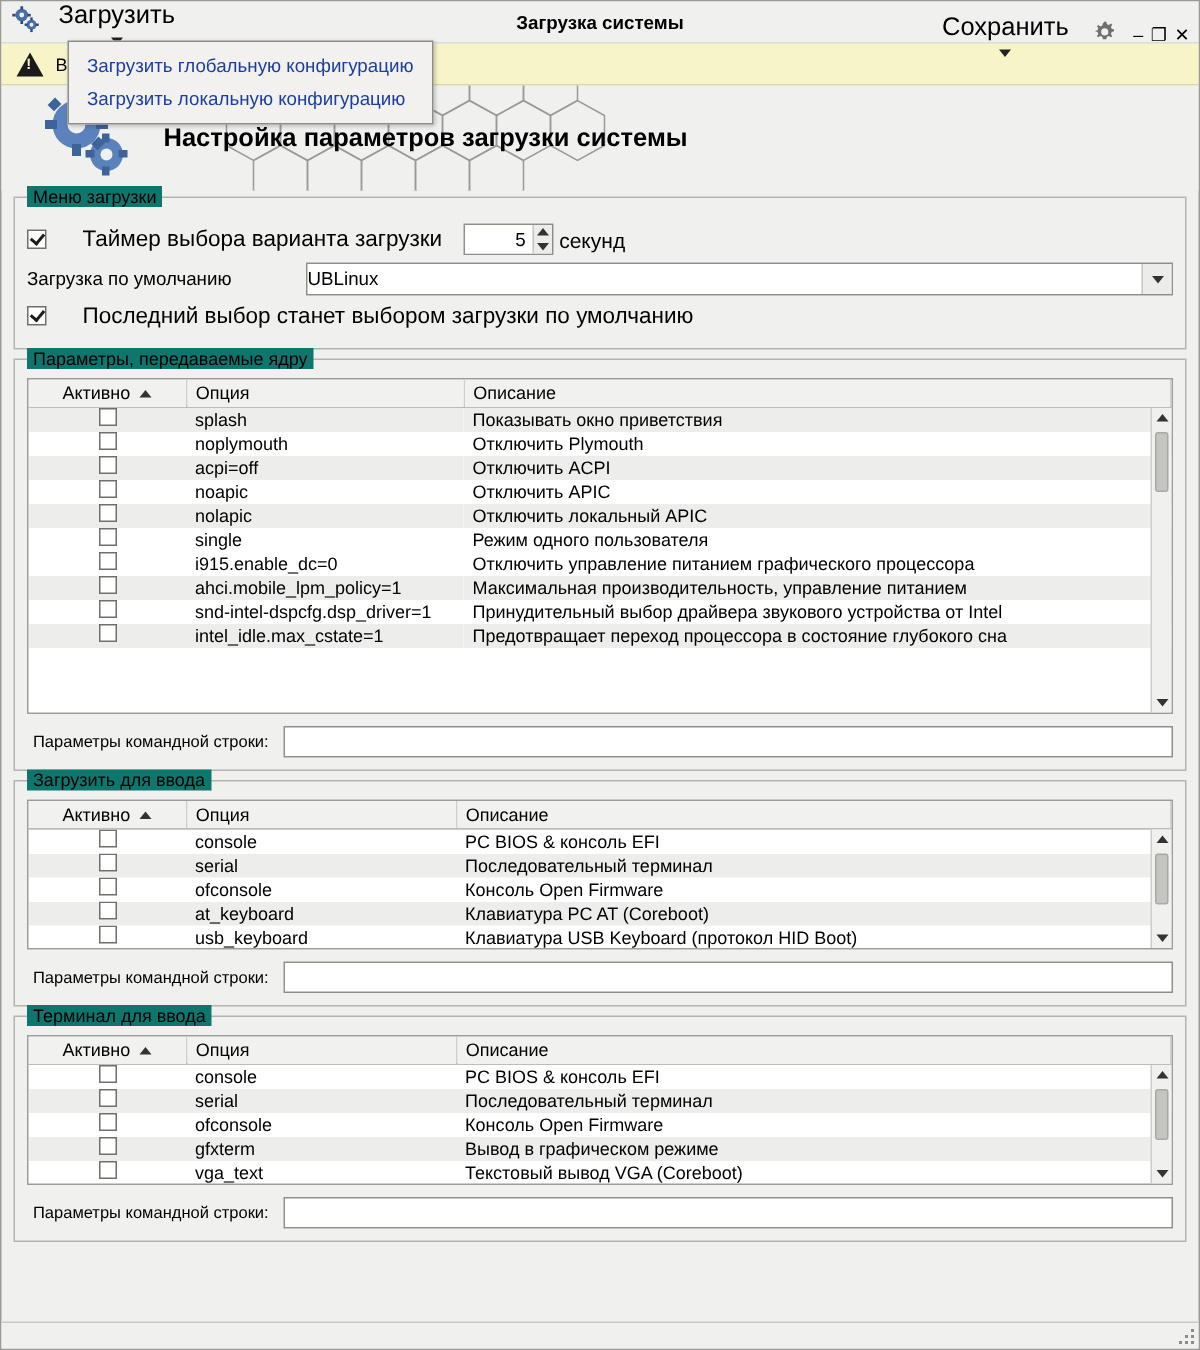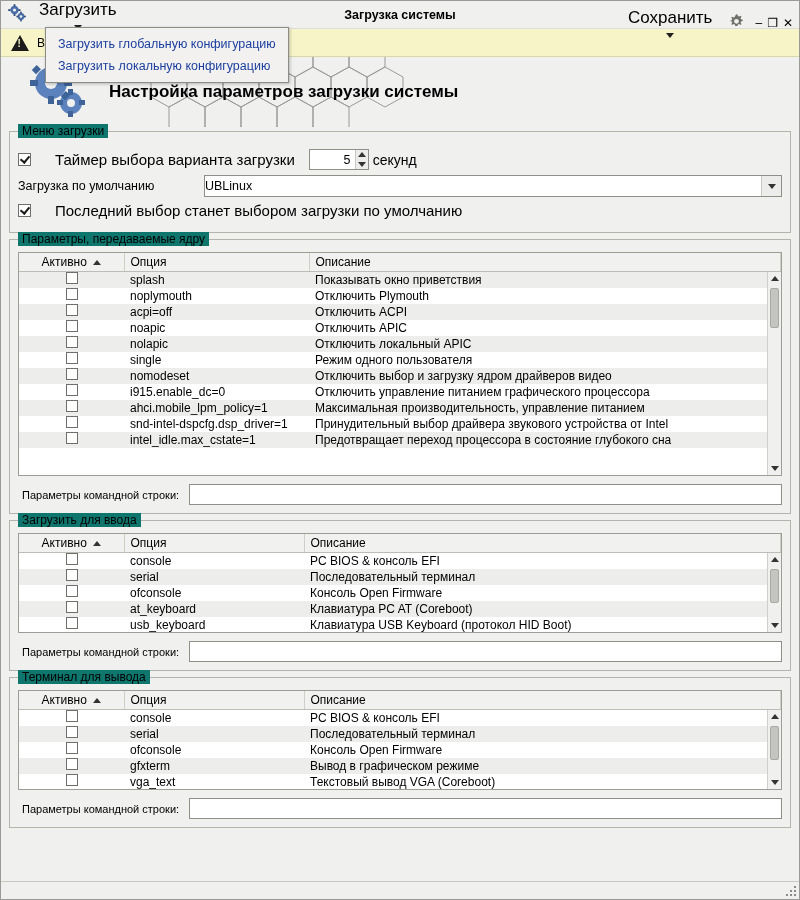--- a/index.html
+++ b/index.html
@@ -421,25 +421,20 @@
             <tr class="alt">
               <td class="c-check"><span class="cb"></span></td>
               <td>nolapic</td>
               <td>Отключить локальный APIC</td>
             </tr>
             <tr>
               <td class="c-check"><span class="cb"></span></td>
               <td>single</td>
               <td>Режим одного пользователя</td>
             </tr>
-            <tr class="alt">
-              <td class="c-check"><span class="cb"></span></td>
-              <td>nomodeset</td>
-              <td>Отключить выбор и загрузку ядром драйверов видео</td>
-            </tr>
             <tr>
               <td class="c-check"><span class="cb"></span></td>
               <td>i915.enable_dc=0</td>
               <td>Отключить управление питанием графического процессора</td>
             </tr>
             <tr class="alt">
               <td class="c-check"><span class="cb"></span></td>
               <td>ahci.mobile_lpm_policy=1</td>
               <td>Максимальная производительность, управление питанием</td>
             </tr>
@@ -527,21 +522,21 @@
           </div>
       </div>
     </div>
     <div class="cmdrow">
       <span class="lab">Параметры командной строки:</span>
       <span class="inp"></span>
     </div>
   </div>
 
   <div class="group">
-    <div class="legend">Терминал для вывода</div>
+    <div class="legend">Терминал для ввода</div>
     <div class="tablewrap" style="height:100px;">
       <table class="grid">
         <colgroup>
             <col style="width:105px">
             <col style="width:180px">
             <col>
           </colgroup>
         <thead>
             <tr>
           <th class="c-active">

